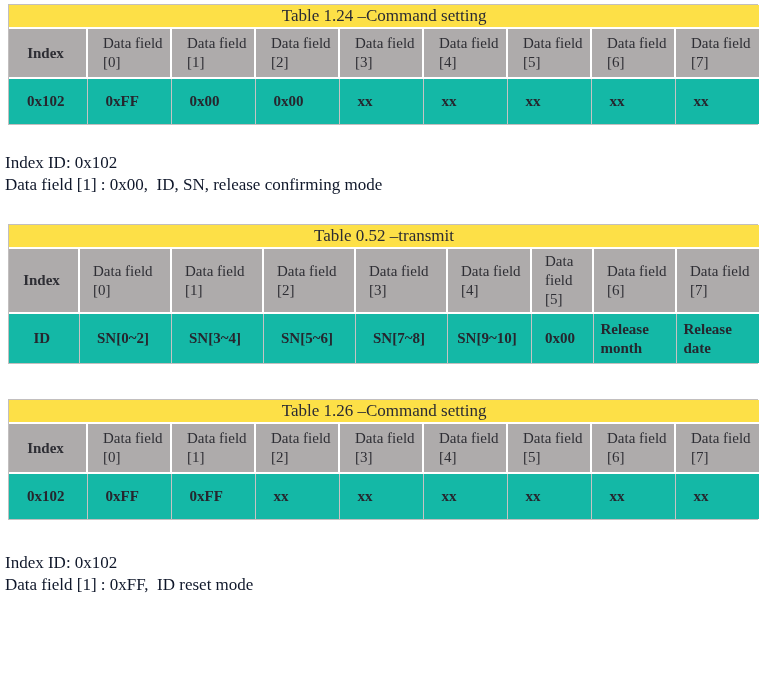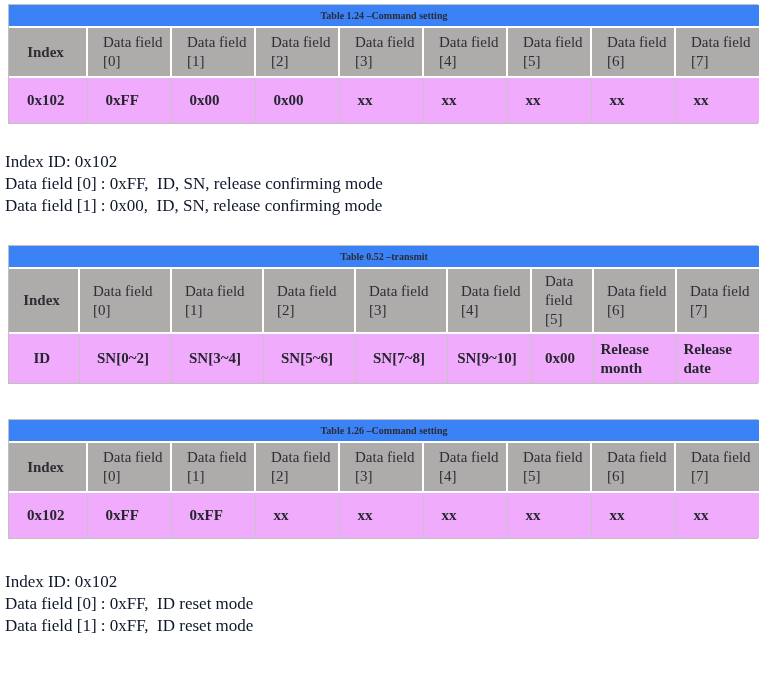--- a/index.html
+++ b/index.html
@@ -36,25 +36,25 @@
     table-layout: fixed;
     width: 100%;
     color: #26262e;
   }
   table.data-table td, table.data-table th {
     overflow: hidden;
     box-sizing: border-box;
   }
 
   tr.title-row td {
-    background: #3b82f6;
+    background: #fde047;
     border-bottom: 2px solid #ffffff;
     text-align: center;
-    font-weight: bold;
-    font-size: 10px;
+    font-weight: normal;
+    font-size: 17px;
     height: 22px;
     color: #2b2b33;
   }
 
   thead th {
     background: #aeabab;
     border-right: 2px solid #ffffff;
     border-bottom: 2px solid #ffffff;
     font-weight: normal;
     font-size: 15px;
@@ -65,21 +65,21 @@
     color: #2e2e34;
   }
   thead th:last-child { border-right: none; }
   thead th:first-child {
     text-align: center;
     padding-left: 0;
     font-weight: bold;
   }
 
   tbody td {
-    background: #f0abfc;
+    background: #14b8a6;
     border-right: 1px solid #c6c3c3;
     font-weight: bold;
     font-size: 15px;
     line-height: 19px;
     text-align: left;
     padding: 0 4px 0 18px;
     vertical-align: middle;
   }
   tbody td:last-child { border-right: none; }
   tbody td:first-child { text-align: center; padding-left: 0; }
@@ -151,21 +151,20 @@
             <td>xx</td>
             <td>xx</td>
             <td>xx</td>
           </tr>
         </tbody>
       </table>
   </div>
 
   <div class="note-block first">
       <div class="note-line">Index ID: 0x102</div>
-      <div class="note-line">Data field [0] : 0xFF,  ID, SN, release confirming mode</div>
       <div class="note-line">Data field [1] : 0x00,  ID, SN, release confirming mode</div>
     </div>
 
   <div class="tbl-wrap second">
     <table class="data-table t2" data-table="1">
         <colgroup>
           <col style="width: 70px;">
           <col style="width: 92px;">
           <col style="width: 92px;">
           <col style="width: 92px;">
@@ -247,17 +246,16 @@
             <td>xx</td>
             <td>xx</td>
             <td>xx</td>
           </tr>
         </tbody>
       </table>
   </div>
 
   <div class="note-block second">
       <div class="note-line">Index ID: 0x102</div>
-      <div class="note-line">Data field [0] : 0xFF,  ID reset mode</div>
       <div class="note-line">Data field [1] : 0xFF,  ID reset mode</div>
     </div>
 
 </div>
 
 </body></html>

